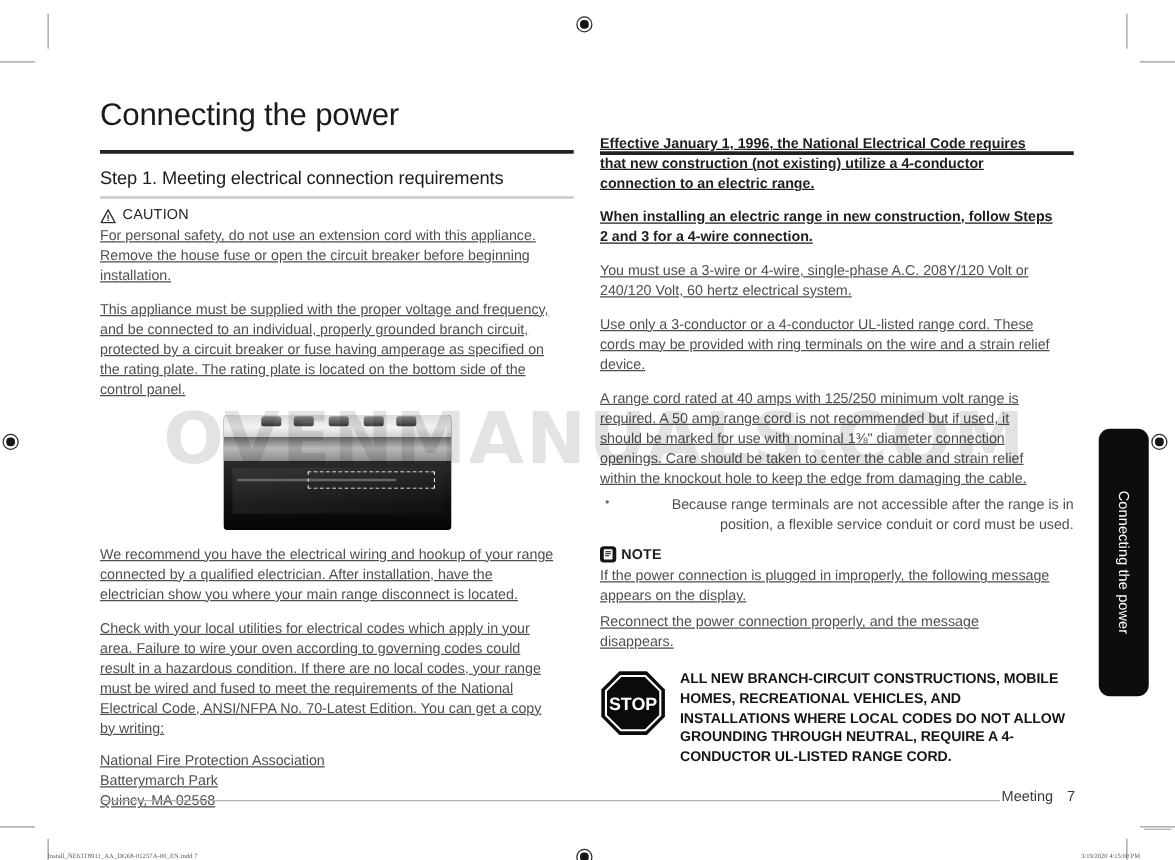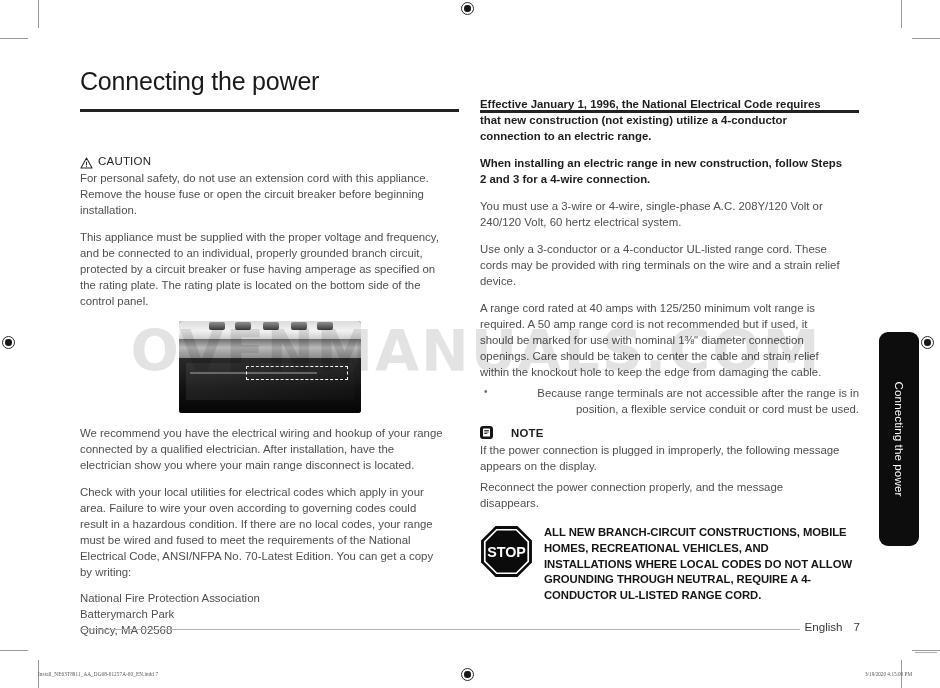--- a/index.html
+++ b/index.html
@@ -44,21 +44,21 @@
     color: rgba(0,0,0,0.11);
     white-space: nowrap;
     pointer-events: none;
     z-index: 5;
     padding-left: 12px;
   }
 
   
   .page {
     position: absolute;
-    left: 0; top: 0; width: 940px; height: 496px;
+    left: 0; top: 11px; width: 940px; height: 496px;
   }
 
   .title-block { position: absolute; left: 80px; top: 68px; width: 379px; }
   h1.page-title {
     margin: 0 0 13px 0;
     font-size: 25px; font-weight: 400;
     color: #1a1a1a;
     letter-spacing: -0.2px;
     line-height: 1.1;
   }
@@ -80,40 +80,41 @@
   .col-right-rule {
     position: absolute; left: 480px; top: 110px;
     width: 379px; height: 3px; background: #222222;
   }
 
   p {
     margin: 0 16px 11px 0;
     font-size: 11.4px;
     line-height: 1.40;
     color: #4f4f4f;
+    text-decoration: underline;
   }
   p.bold-lead { color: #1e1e1e; font-weight: 700; }
   p.tight { margin-bottom: 5px; }
   p.nogap { margin-bottom: 0; }
 
   .caution-head {
     display: flex; align-items: center; gap: 5px;
     margin: 0 0 4px 0;
   }
   .tri-icon {
     width: 13px; height: 12px;
     display: inline-block;
     position: relative; top: 0px;
   }
   .caution-label {
     font-size: 11.5px; color: #262626; letter-spacing: .2px;
   }
 
   .note-head {
-    display: flex; align-items: center; gap: 18px;
+    display: flex; align-items: center; gap: 4px;
     margin: 0 0 4px 0;
   }
   .note-icon {
     width: 13px; height: 13px; border-radius: 3px;
     background: #151515;
     display: inline-flex; align-items: center; justify-content: center;
   }
   .note-icon svg { display:block; }
   .note-label { font-size: 11.4px; color: #1e1e1e; font-weight: 700; letter-spacing: .2px; }
 
@@ -249,20 +250,24 @@
   <div class="regmark" style="left:921px; top:336px;"></div>
   <div class="regmark" style="left:461px; top:668px;"></div>
 
   <div class="title-block">
     <h1 class="page-title">Connecting the power</h1>
     <div class="title-rule"></div>
   </div>
 
   <div class="col-right-rule"></div>
 
+  <div class="step-block">
+    <h2 class="step-title">Step 1. Meeting electrical connection requirements</h2>
+    <div class="step-rule"></div>
+  </div>
 
   <div class="col-left">
 
     <div class="caution-head">
       <span class="tri-icon">
         <svg viewBox="0 0 14 13" width="13" height="12" aria-hidden="true">
           <path d="M7 1 L13 12 L1 12 Z" fill="none" stroke="#262626" stroke-width="1.1" stroke-linejoin="round"></path>
           <rect x="6.45" y="5.2" width="1.1" height="3.6" fill="#262626"></rect>
           <rect x="6.45" y="9.5" width="1.1" height="1.1" fill="#262626"></rect>
         </svg>
@@ -333,21 +338,21 @@
       <div class="stop-text">ALL NEW BRANCH-CIRCUIT CONSTRUCTIONS, MOBILE HOMES, RECREATIONAL VEHICLES, AND INSTALLATIONS WHERE LOCAL CODES DO NOT ALLOW GROUNDING THROUGH NEUTRAL, REQUIRE A 4-CONDUCTOR UL-LISTED RANGE CORD.</div>
     </div>
   </div>
 
   <div class="side-tab">
     <span>Connecting the power</span>
   </div>
 
   <div class="footer-rule"></div>
   <div class="footer-lang">
-    <span>English</span>
+    <span>Meeting</span>
     <span class="pg">7</span>
   </div>
 
   <div class="prodline">Install_NE63T8911_AA_DG68-01257A-00_EN.indd   7</div>
   <div class="prodtime">3/19/2020   4:15:00 PM</div>
 
 </div>
 
 <div class="watermark">OVENMANUALS.COM</div>
 

